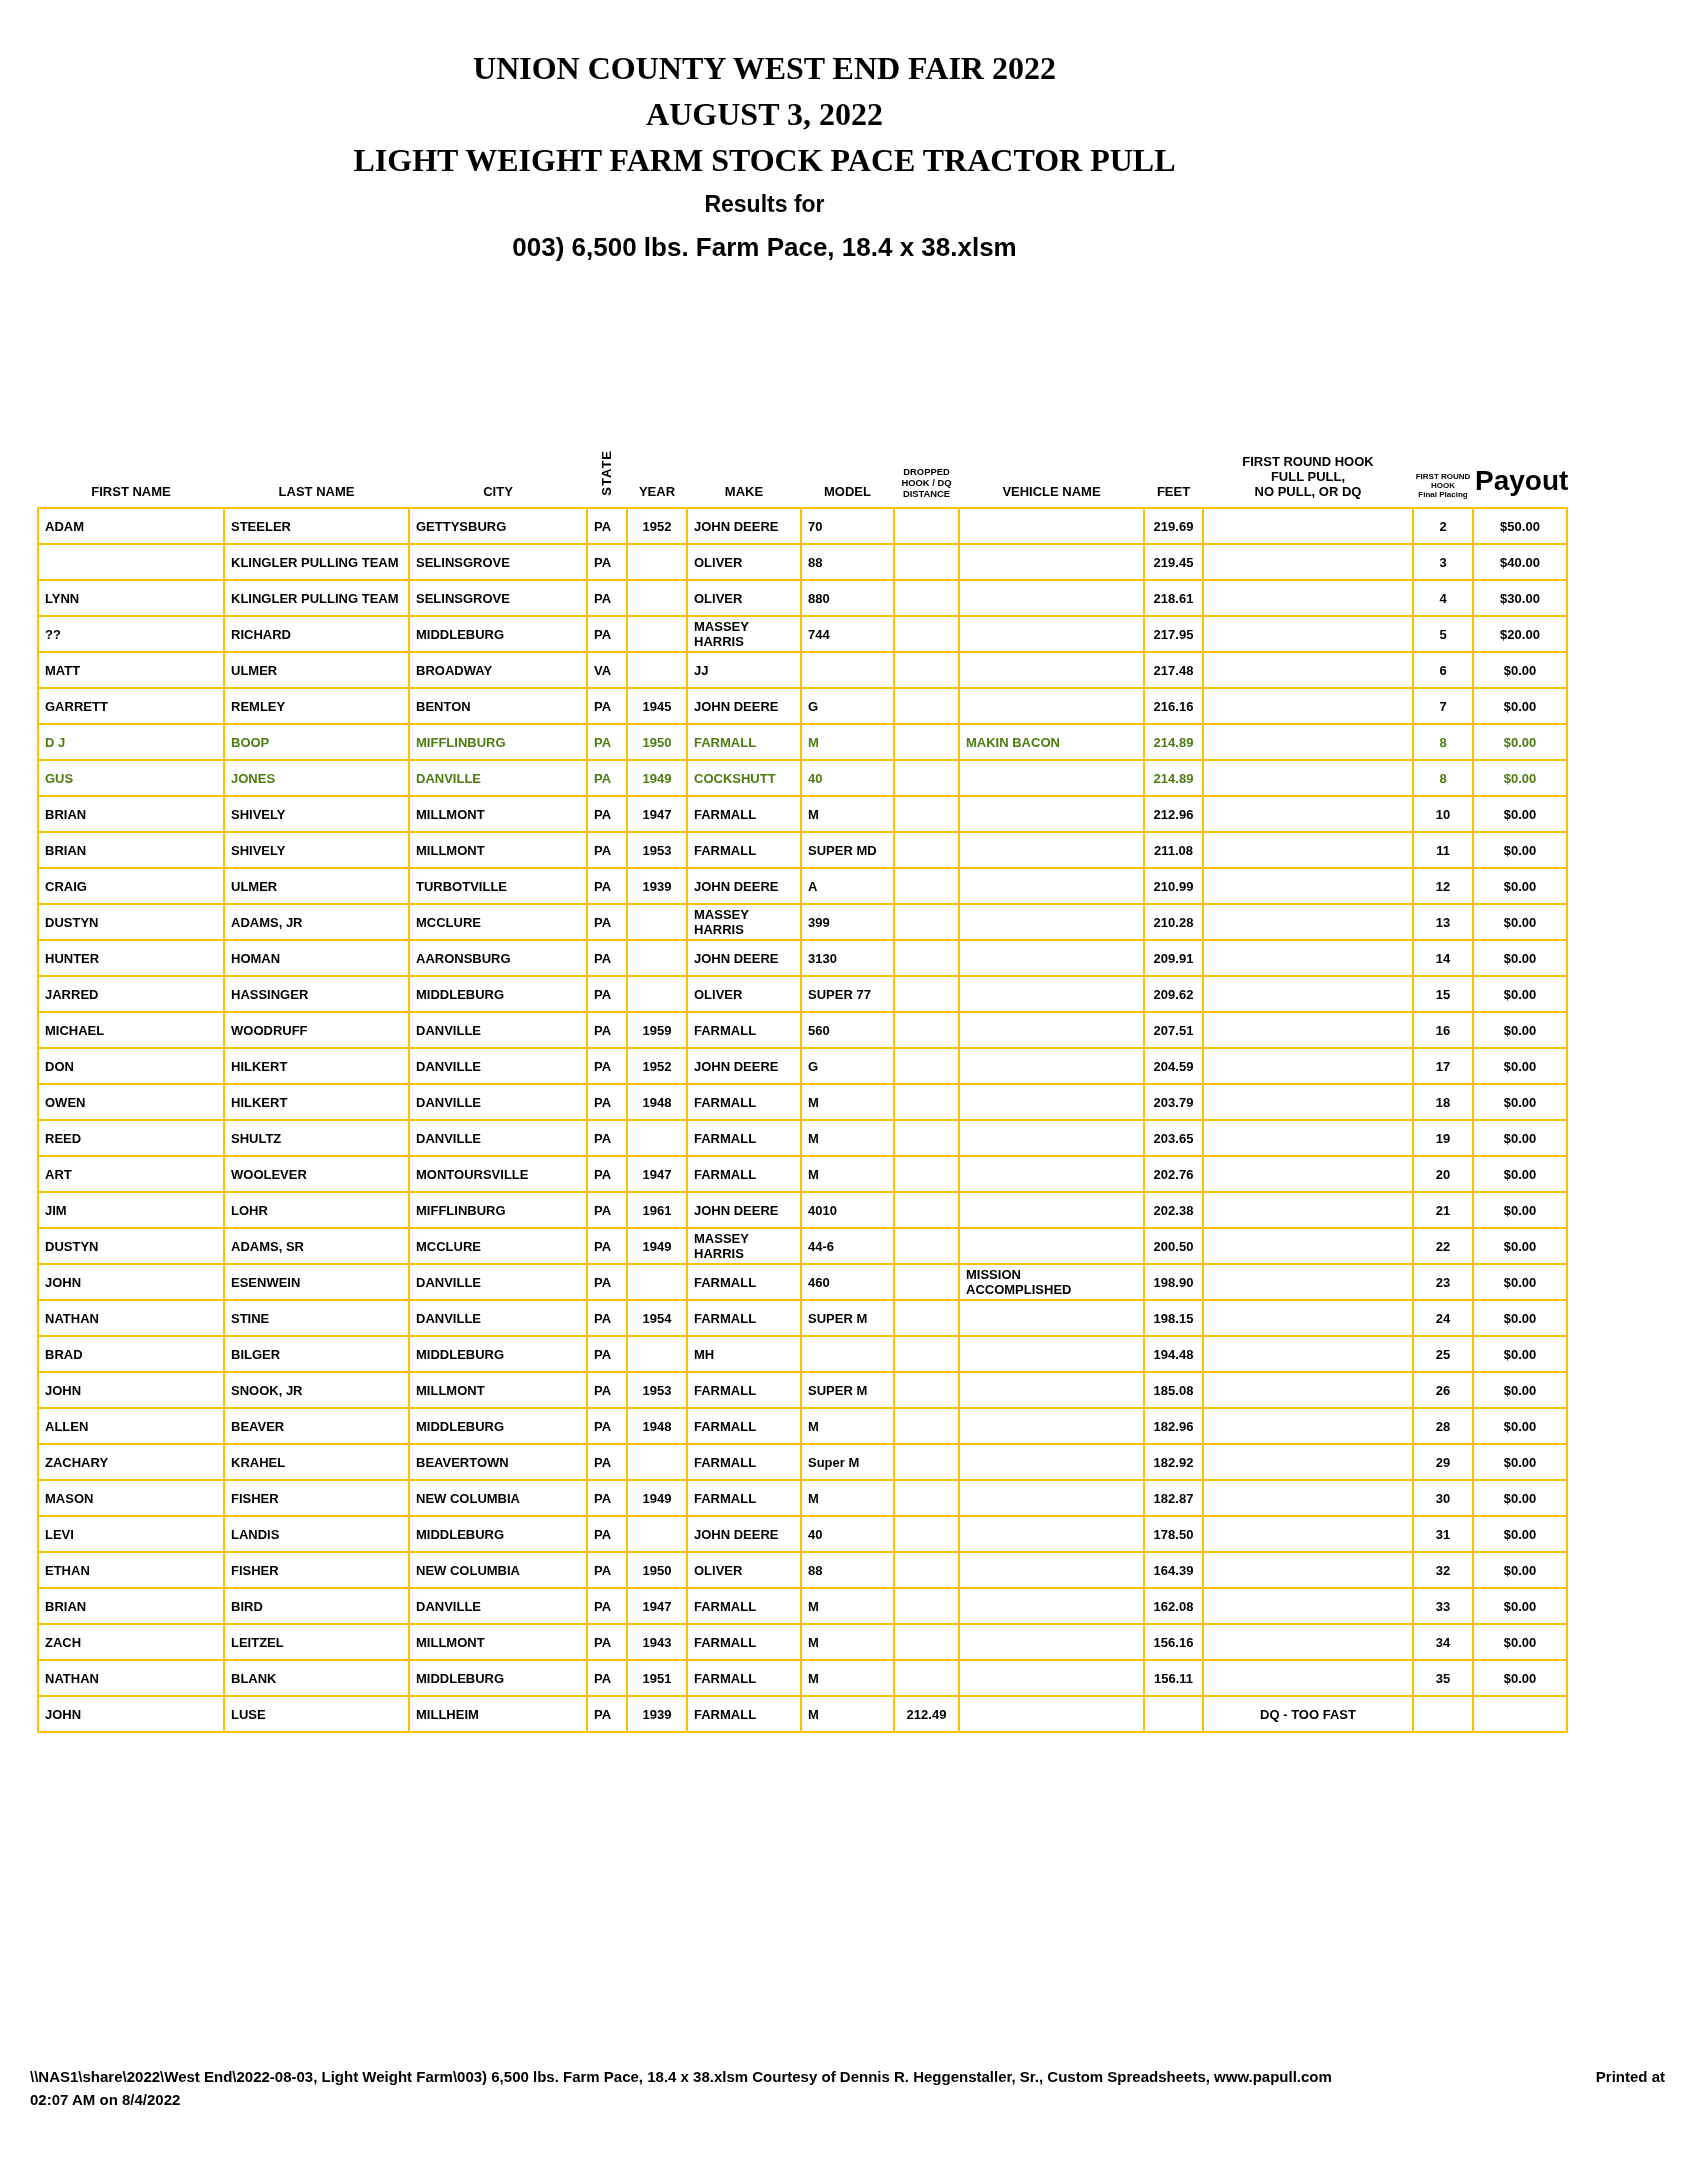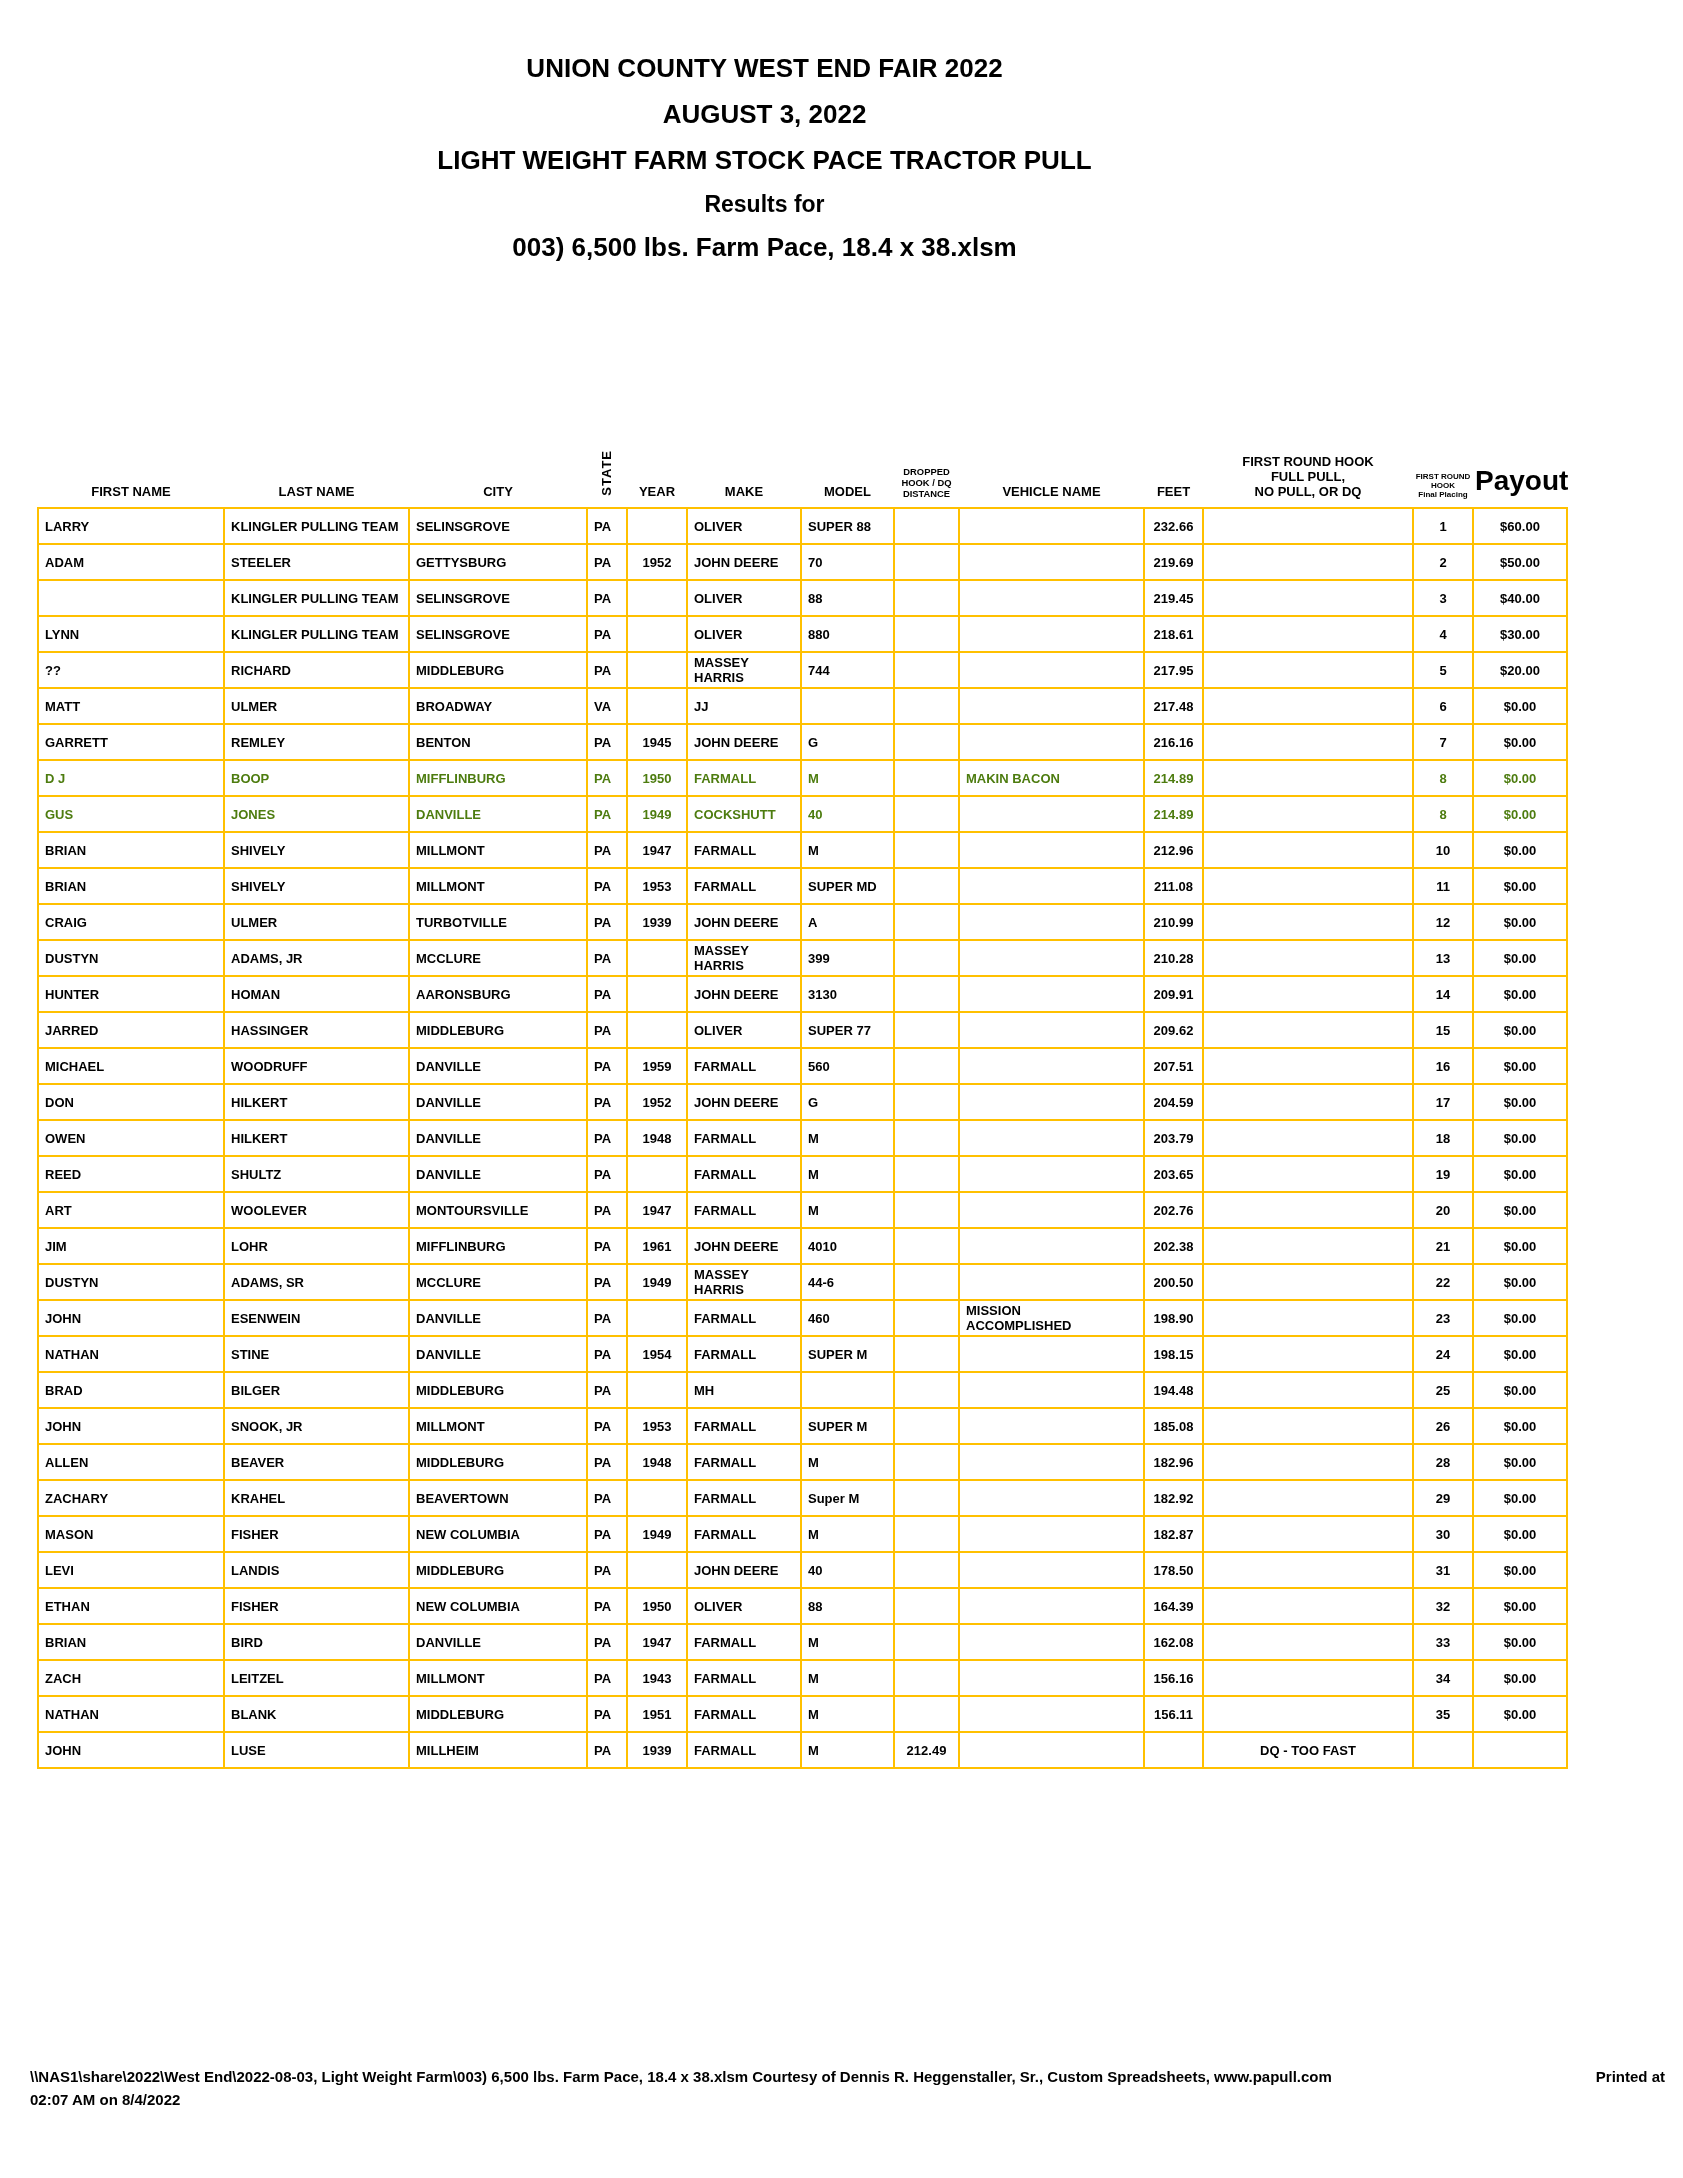--- a/index.html
+++ b/index.html
@@ -2,21 +2,21 @@
 <html><head>
 <meta charset="utf-8">
 <style>
   html,body{margin:0;padding:0;}
   body{
     width:1683px;height:2178px;position:relative;background:#ffffff;
     font-family:"Liberation Sans",sans-serif;font-weight:bold;color:#000;
   }
   .titles{position:absolute;top:54px;left:37px;width:1455px;text-align:center;}
   .t-line{margin:0 0 18px 0;}
-  .t-big{font-size:26px;line-height:28px;}
+  .t-big{font-size:32px;line-height:28px;font-family:Liberation Serif, serif;}
   .t-med{font-size:23px;line-height:24px;}
   .t-file{font-size:26px;line-height:27px;}
 
   table.results{
     position:absolute;top:426px;left:37px;width:1531px;
     border-collapse:collapse;table-layout:fixed;
   }
   thead th{
     border:none;vertical-align:bottom;padding:0 2px 8px 2px;
     font-size:13px;line-height:14px;height:69px;text-align:center;font-weight:bold;
@@ -94,35 +94,20 @@
       <th>
         <span class="h-xs">FIRST ROUND</span>
         <span class="h-xs">HOOK</span>
         <span class="h-xs">Final Placing</span>
       </th>
       <th class="payout-th">Payout</th>
     </tr>
   </thead>
   <tbody id="rows-body">
       <tr>
-        <td class="al">LARRY</td>
-        <td class="al">KLINGLER PULLING TEAM</td>
-        <td class="al">SELINSGROVE</td>
-        <td class="al">PA</td>
-        <td class="ac"></td>
-        <td class="al">OLIVER</td>
-        <td class="al">SUPER 88</td>
-        <td class="ac"></td>
-        <td class="al pre"></td>
-        <td class="ac">232.66</td>
-        <td class="ac"></td>
-        <td class="ac">1</td>
-        <td class="ac">$60.00</td>
-      </tr>
-      <tr>
         <td class="al">ADAM</td>
         <td class="al">STEELER</td>
         <td class="al">GETTYSBURG</td>
         <td class="al">PA</td>
         <td class="ac">1952</td>
         <td class="al">JOHN DEERE</td>
         <td class="al">70</td>
         <td class="ac"></td>
         <td class="al pre"></td>
         <td class="ac">219.69</td>

